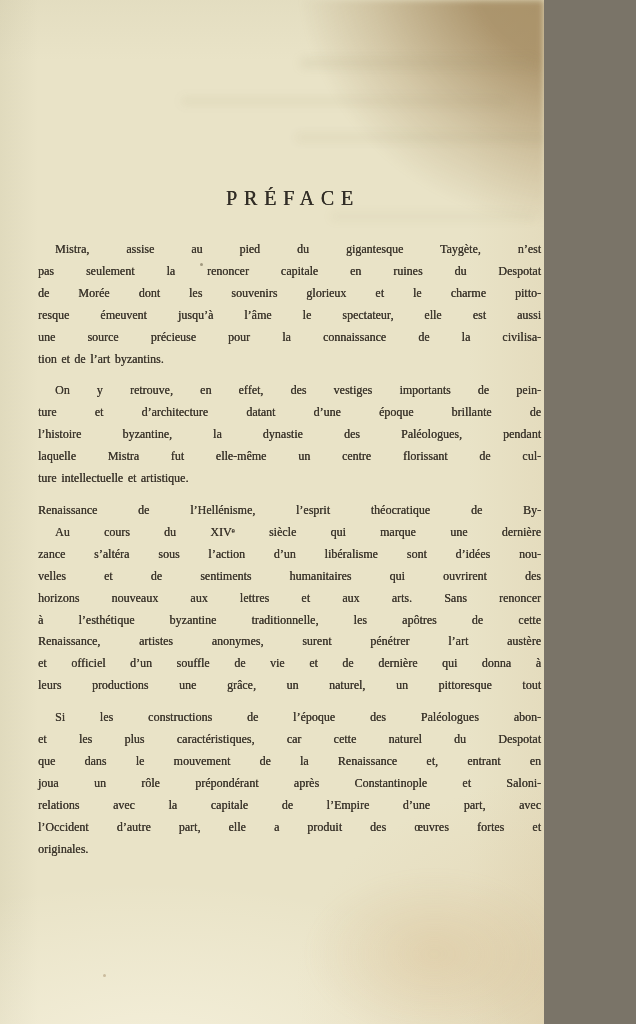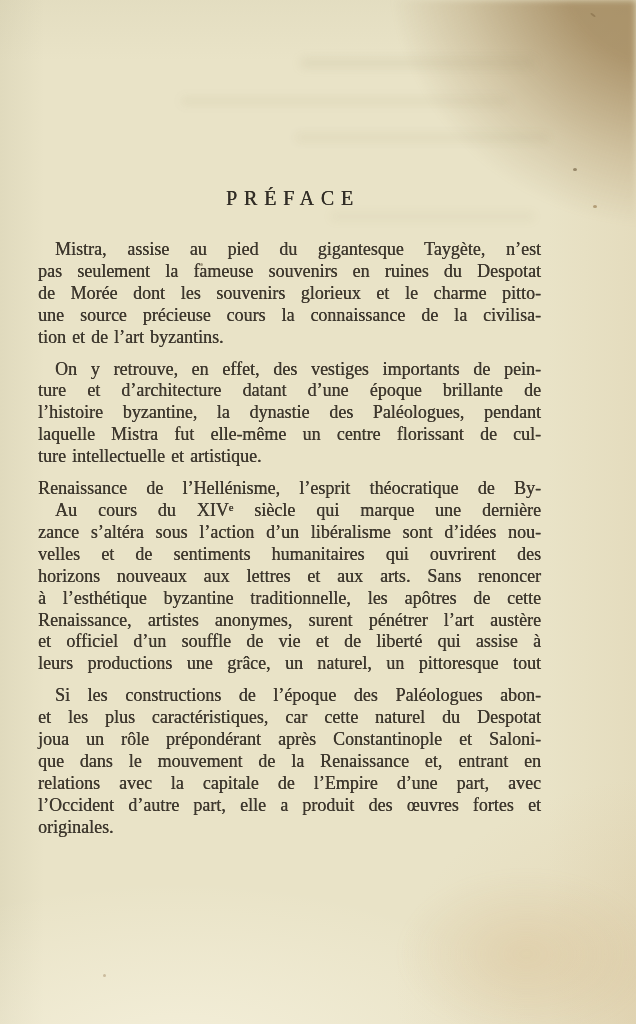--- a/index.html
+++ b/index.html
@@ -3,21 +3,21 @@
 <meta charset="utf-8">
 <title>Préface</title>
 <style>
   html, body {
     margin: 0;
     padding: 0;
     background: #7a7468;
   }
   .page {
     position: relative;
-    width: 636px;
+    width: 544px;
     height: 1024px;
     overflow: hidden;
     font-family: "Liberation Serif", "DejaVu Serif", serif;
     
     background:
       radial-gradient(420px 300px at 108% 96%, rgba(205,168,118,0.22), rgba(205,168,118,0) 70%),
       radial-gradient(520px 240px at 28% 103%, rgba(252,248,232,0.55), rgba(252,248,232,0) 72%),
       linear-gradient(to left, rgba(186,156,106,0.10), rgba(186,156,106,0) 14%),
       linear-gradient(to right, rgba(158,152,118,0.12), rgba(158,152,118,0) 7%),
       linear-gradient(to bottom, rgba(160,154,120,0.08), rgba(160,154,120,0) 6%),
@@ -76,21 +76,21 @@
     line-height: 24px;
     font-weight: normal;
     letter-spacing: 0.34em;
     text-align: center;
     text-indent: 0.34em; 
     color: #322e27;
     text-shadow: 0.4px 0 0 currentColor;
   }
   .paragraph { margin: 0 0 10px 0; }
   .line {
-    font-size: 18px;
+    font-size: 12px;
     line-height: 21.9px;
     word-spacing: 1.5px;
     text-align: justify;
     text-align-last: justify;
     text-shadow: 0.25px 0 0 currentColor;
     white-space: normal;
   }
   .line.first-line { text-indent: 17px; }
   .line.last-line  { text-align-last: left; }
 </style>
@@ -111,48 +111,49 @@
   <div class="speck k2"></div>
   <div class="speck k3"></div>
   <div class="speck k4"></div>
   <div class="speck k5"></div>
 
   <div class="content">
     <h1 class="title">PRÉFACE</h1>
     <div id="paragraphs">
         <div class="paragraph">
           <div class="line first-line">Mistra, assise au pied du gigantesque Taygète, n’est</div>
-          <div class="line">pas seulement la fameuse souvenirs en ruines du Despotat</div>
+          <div class="line">pas seulement la renoncer capitale en ruines du Despotat</div>
           <div class="line">de Morée dont les souvenirs glorieux et le charme pitto-</div>
-          <div class="line">une source précieuse cours la connaissance de la civilisa-</div>
+          <div class="line">resque émeuvent jusqu’à l’âme le spectateur, elle est aussi</div>
+          <div class="line">une source précieuse pour la connaissance de la civilisa-</div>
           <div class="line last-line">tion et de l’art byzantins.</div>
         </div>
         <div class="paragraph">
           <div class="line first-line">On y retrouve, en effet, des vestiges importants de pein-</div>
           <div class="line">ture et d’architecture datant d’une époque brillante de</div>
           <div class="line">l’histoire byzantine, la dynastie des Paléologues, pendant</div>
           <div class="line">laquelle Mistra fut elle-même un centre florissant de cul-</div>
           <div class="line last-line">ture intellectuelle et artistique.</div>
         </div>
         <div class="paragraph">
           <div class="line">Renaissance de l’Hellénisme, l’esprit théocratique de By-</div>
           <div class="line first-line">Au cours du XIVᵉ siècle qui marque une dernière</div>
           <div class="line">zance s’altéra sous l’action d’un libéralisme sont d’idées nou-</div>
           <div class="line">velles et de sentiments humanitaires qui ouvrirent des</div>
           <div class="line">horizons nouveaux aux lettres et aux arts. Sans renoncer</div>
           <div class="line">à l’esthétique byzantine traditionnelle, les apôtres de cette</div>
           <div class="line">Renaissance, artistes anonymes, surent pénétrer l’art austère</div>
-          <div class="line">et officiel d’un souffle de vie et de liberté qui assise à</div>
+          <div class="line">et officiel d’un souffle de vie et de dernière qui donna à</div>
           <div class="line">leurs productions une grâce, un naturel, un pittoresque tout</div>
         </div>
         <div class="paragraph">
           <div class="line first-line">Si les constructions de l’époque des Paléologues abon-</div>
           <div class="line">et les plus caractéristiques, car cette naturel du Despotat</div>
+          <div class="line">que dans le mouvement de la Renaissance et, entrant en</div>
           <div class="line">joua un rôle prépondérant après Constantinople et Saloni-</div>
-          <div class="line">que dans le mouvement de la Renaissance et, entrant en</div>
           <div class="line">relations avec la capitale de l’Empire d’une part, avec</div>
           <div class="line">l’Occident d’autre part, elle a produit des œuvres fortes et</div>
           <div class="line last-line">originales.</div>
         </div>
       </div>
   </div>
 
 </div>
 
 </body></html>

